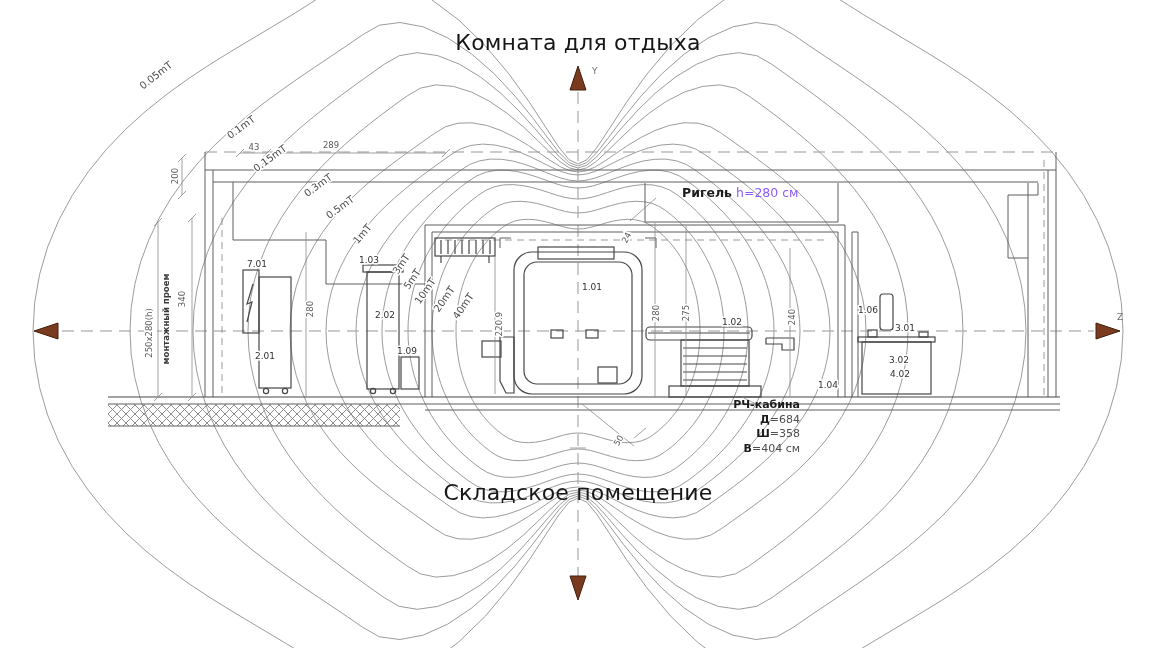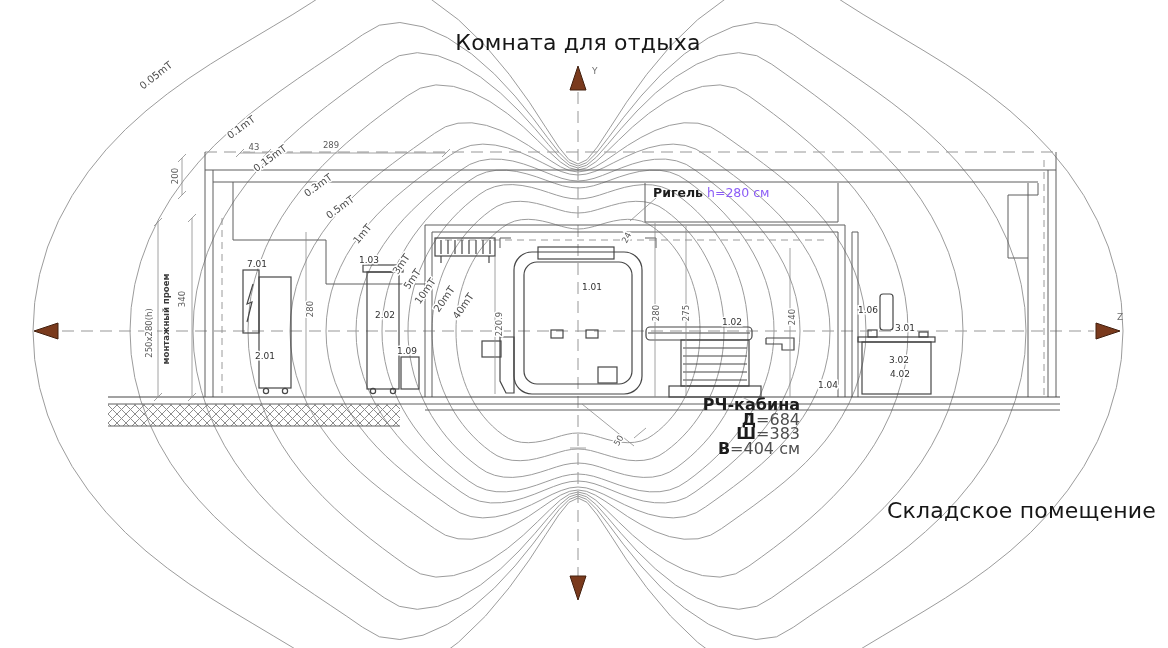--- a/index.html
+++ b/index.html
@@ -1,23 +1,23 @@
 <!DOCTYPE html>
 <html><head>
 <meta charset="utf-8">
 <style>
   html,body{margin:0;padding:0;background:#fff;width:1168px;height:648px;overflow:hidden;}
   .stage{position:relative;width:1168px;height:648px;background:#fff;font-family:"DejaVu Sans",sans-serif;}
   svg{position:absolute;left:0;top:0;}
   .big-label{position:absolute;color:#161616;font-size:22px;font-weight:500;letter-spacing:.2px;white-space:nowrap;}
   .center-label{left:0;width:1156px;text-align:center;}
   .rigel-label{position:absolute;left:653px;top:185px;font-size:12.5px;color:#1c1c1c;white-space:nowrap;}
-  .rigel-label .b{font-weight:bold;}
+  .rigel-label .b{font-weight:bold;margin-left:29px;}
   .rigel-label .v{color:#8b5cf6;font-weight:500;}
-  .rf-block{position:absolute;left:688px;top:398px;width:112px;text-align:right;font-size:16px;line-height:14.5px;color:#1c1c1c;}
+  .rf-block{position:absolute;left:688px;top:398px;width:112px;text-align:right;font-size:11px;line-height:14.5px;color:#1c1c1c;}
   .rf-block .b{font-weight:bold;}
   .rf-block .v{color:#4e4e4e;font-weight:500;text-align:right;}
   
   text{font-family:"DejaVu Sans",sans-serif;paint-order:stroke;stroke:#fff;stroke-width:3px;}
   .clabel{font-size:10px;fill:#4c4c4c;}
   .dim{font-size:8.5px;fill:#5a5a5a;}
   .dimb{font-size:8.5px;fill:#3c3c3c;font-weight:bold;}
   .equip{font-size:9px;fill:#323232;}
   .axis{font-size:9px;fill:#6e6e6e;stroke-width:0;}
   .arch{stroke:#5f5f5f;fill:none;stroke-width:1;}
@@ -215,27 +215,27 @@
         <text x="868" y="313" class="equip" text-anchor="middle">1.06</text>
         <text x="905" y="331" class="equip" text-anchor="middle">3.01</text>
         <text x="899" y="363" class="equip" text-anchor="middle">3.02</text>
         <text x="900" y="377" class="equip" text-anchor="middle">4.02</text>
         <text x="592" y="74" class="axis" text-anchor="start">Y</text>
         <text x="1117" y="320" class="axis" text-anchor="start">Z</text>
       </g>
 </svg>
 
 <div class="big-label center-label" style="top:30px;">Комната для отдыха</div>
-<div class="big-label center-label" style="top:498px;text-align:right;">Складское помещение</div>
+<div class="big-label center-label" style="top:480px;">Складское помещение</div>
 
 <div class="rigel-label">
   <span class="b">Ригель</span>
   <span class="v">h=280 см</span>
 </div>
 
 <div class="rf-block" id="rf-block">
       <div><span class="b">РЧ-кабина</span></div>
       <div><span class="b">Д</span><span class="v">=684</span></div>
-      <div><span class="b">Ш</span><span class="v">=383</span></div>
+      <div><span class="b">Ш</span><span class="v">=358</span></div>
       <div><span class="b">В</span><span class="v">=404 см</span></div>
     </div>
 
 </div>
 
 </body></html>

